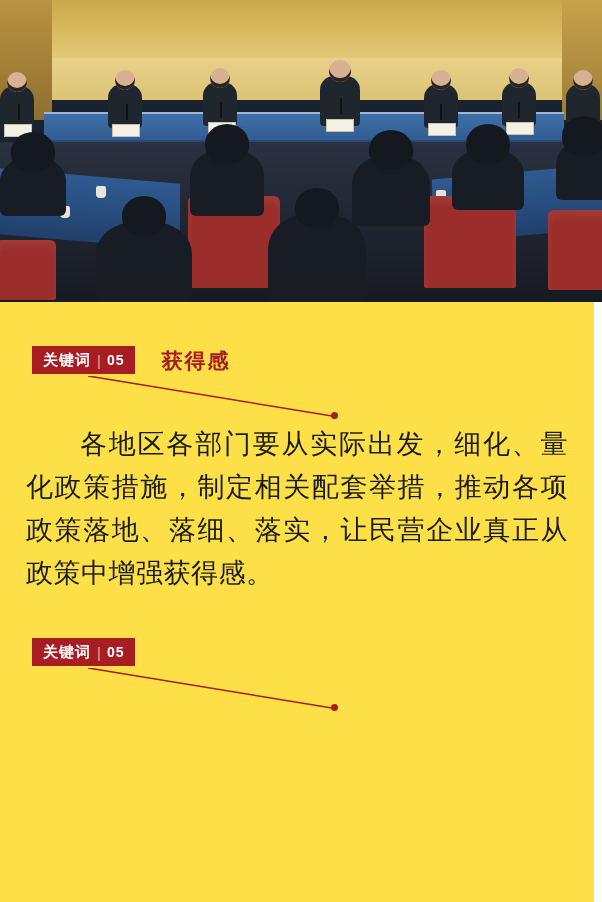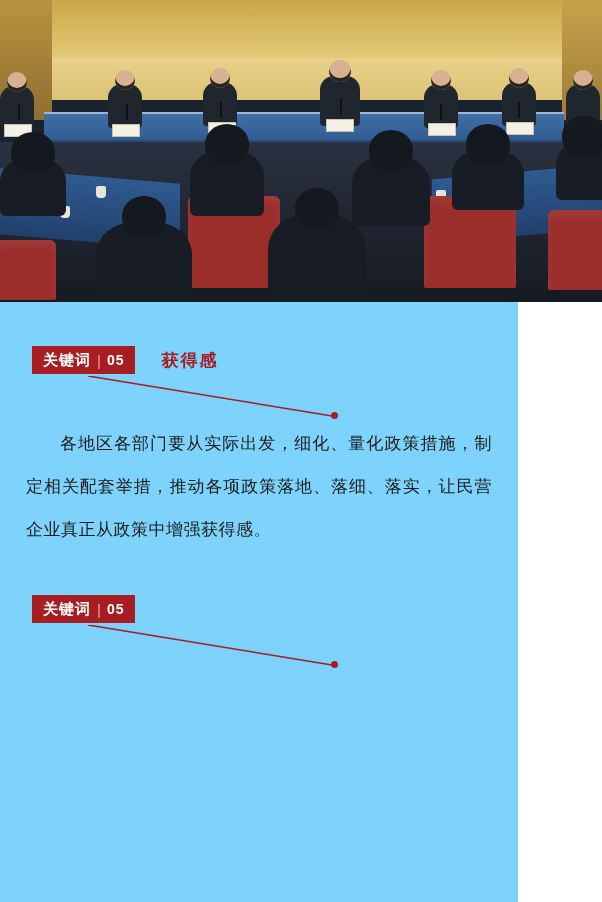--- a/index.html
+++ b/index.html
@@ -8,23 +8,23 @@
   }
   body {
     width: 602px;
     height: 902px;
     background: #ffffff;
     font-family: "Liberation Sans", sans-serif;
     overflow: hidden;
   }
   .page {
     position: relative;
-    width: 518px;
+    width: 594px;
     height: 902px;
-    background: #7dd3fc;
+    background: #fde047;
   }
 
   
   .photo {
     position: relative;
     width: 602px;
     height: 302px;
     overflow: hidden;
     background: #1a2230;
   }
@@ -166,21 +166,21 @@
     color: #e8a7a7;
     font-weight: normal;
   }
   .kw-tag .num {
     font-size: 14px;
     font-family: "Liberation Sans", sans-serif;
   }
   .kw-title {
     margin-left: 26px;
     color: #a81d21;
-    font-size: 17px;
+    font-size: 21px;
     font-weight: bold;
     font-family: "DejaVu Serif", serif;
     letter-spacing: 2px;
     line-height: 1;
   }
 
   
   .deco {
     position: relative;
     height: 46px;
@@ -197,21 +197,21 @@
     position: absolute;
     width: 7px; height: 7px;
     border-radius: 50%;
     background: #a81d21;
     left: 331px;
     top: 36px;
   }
 
   .para {
     margin: 0 26px 0 26px;
-    font-size: 17px;
+    font-size: 27px;
     line-height: 43px;
     color: #1b1b1b;
     font-family: "DejaVu Sans", sans-serif;
     text-align: justify;
     text-indent: 2em;
     letter-spacing: 0.5px;
   }
   .para.block2 {
     margin-top: 2px;
   }

